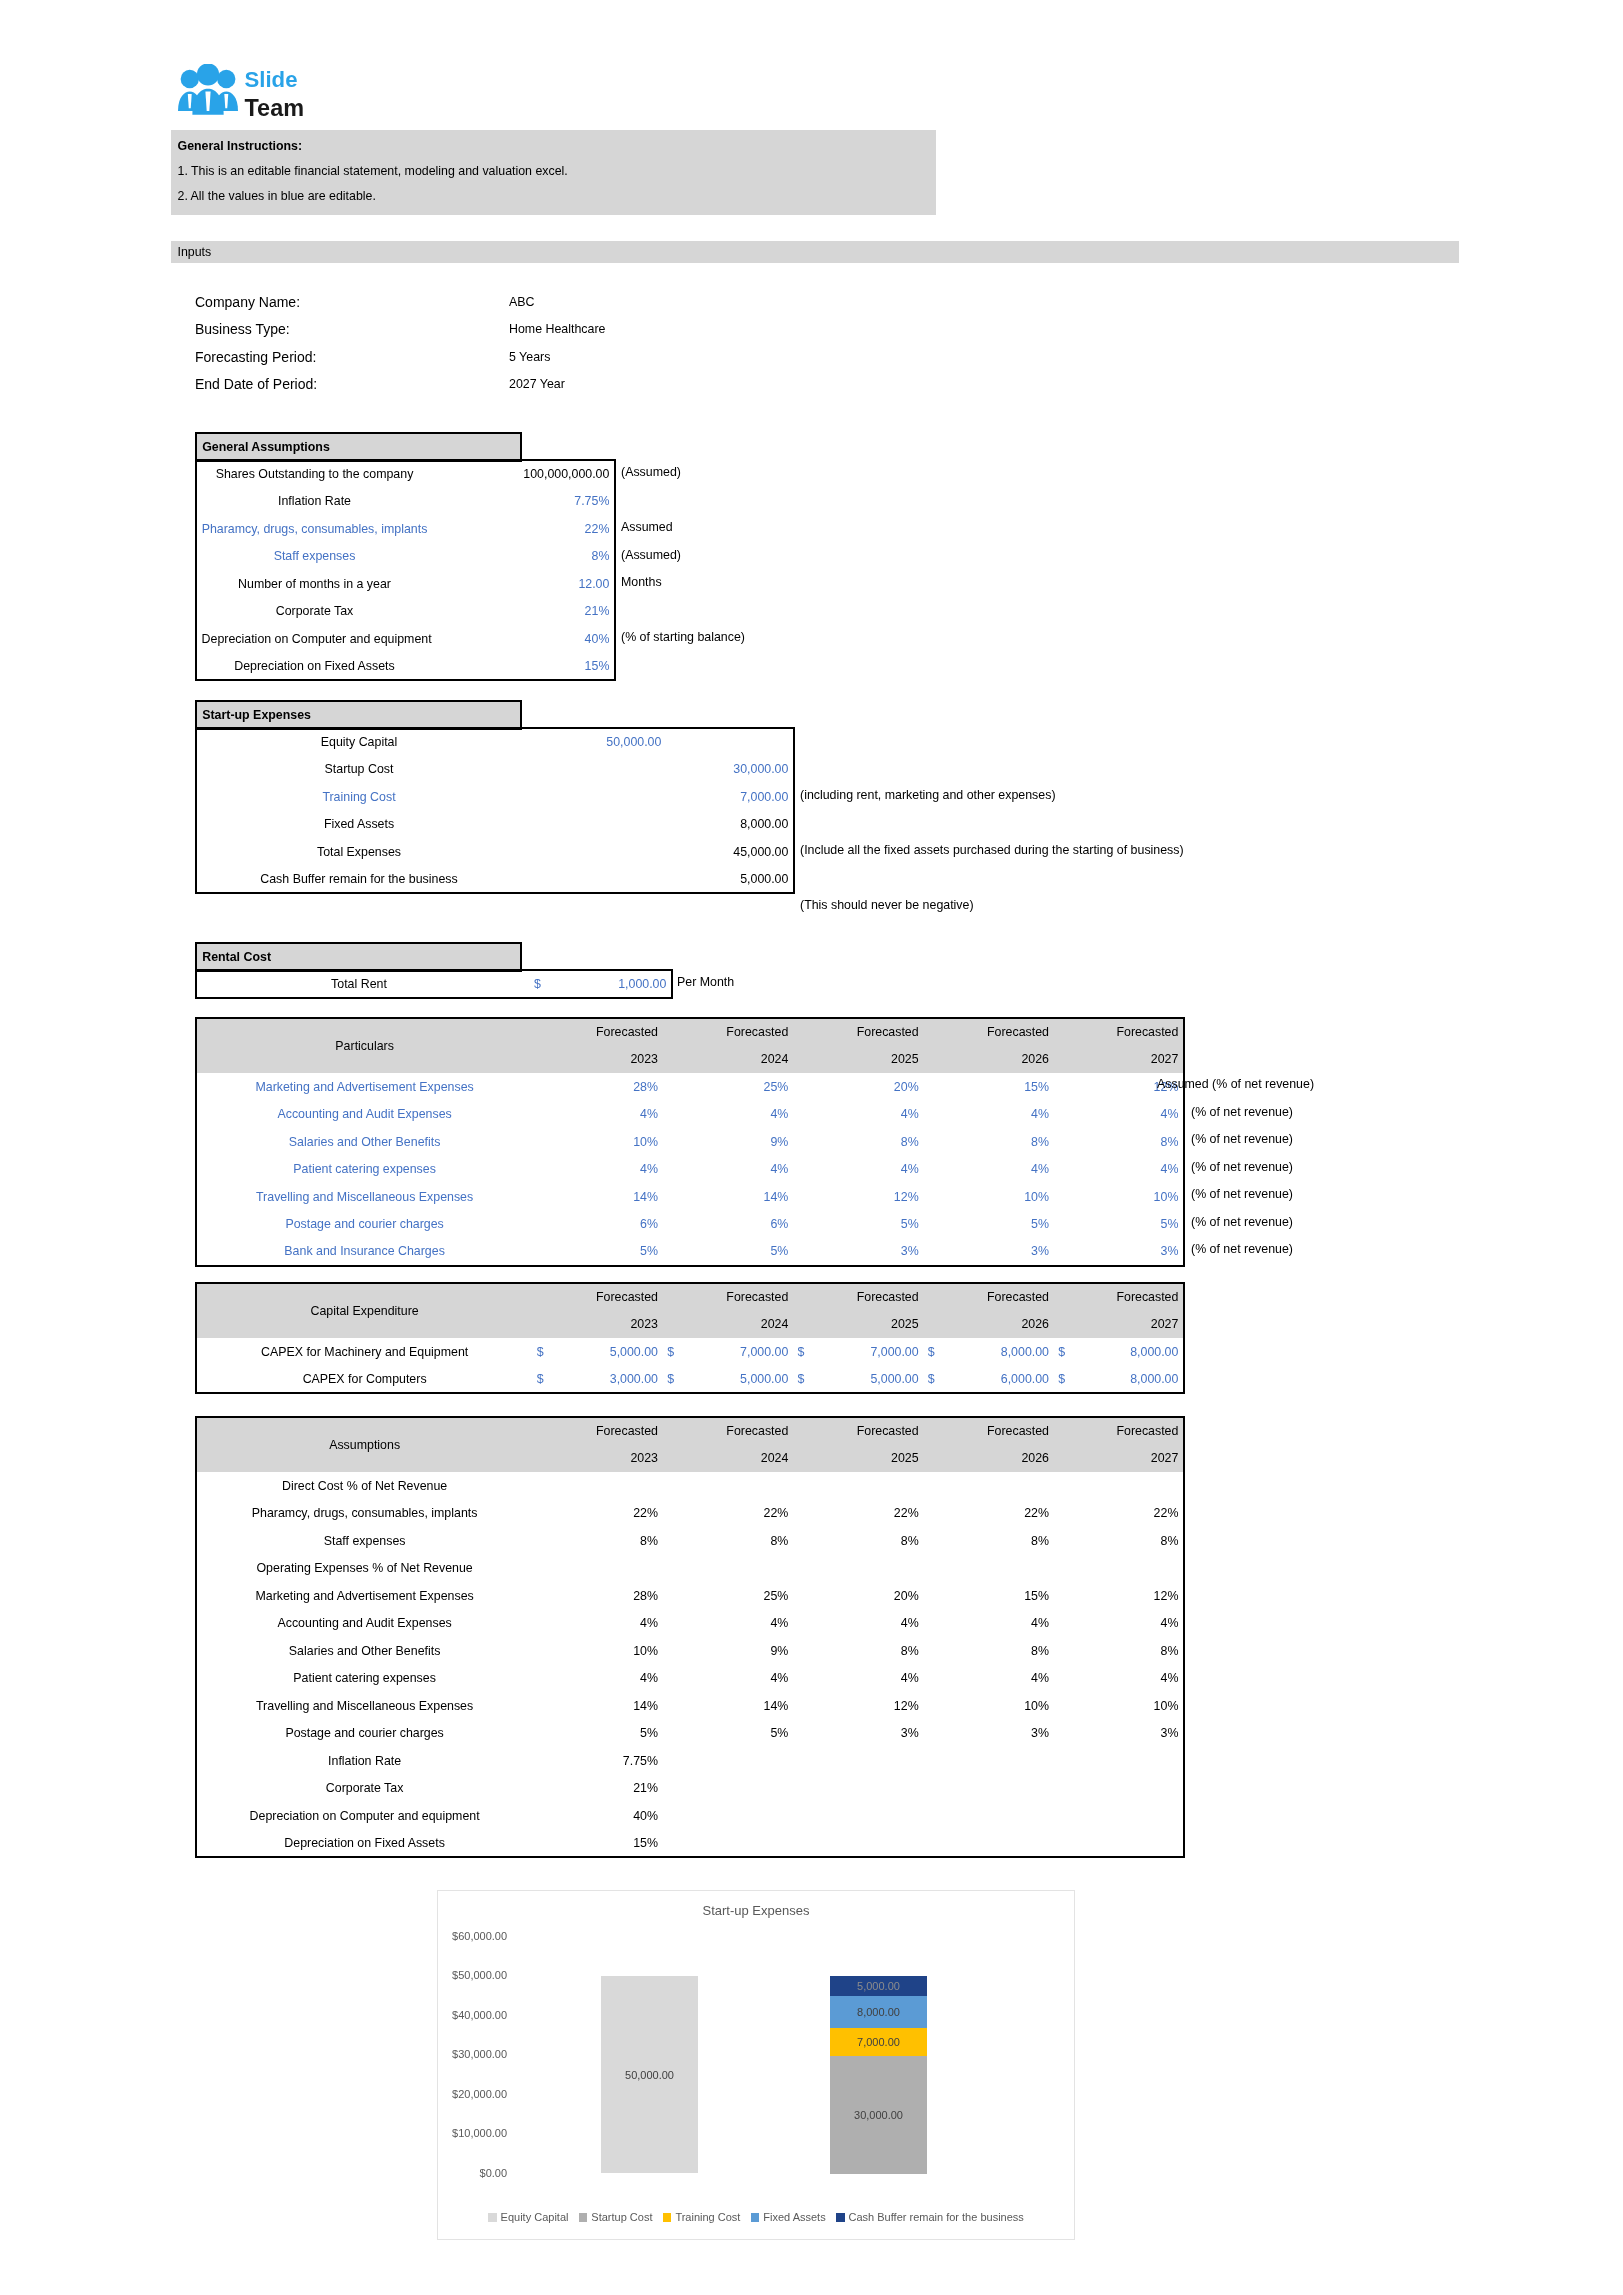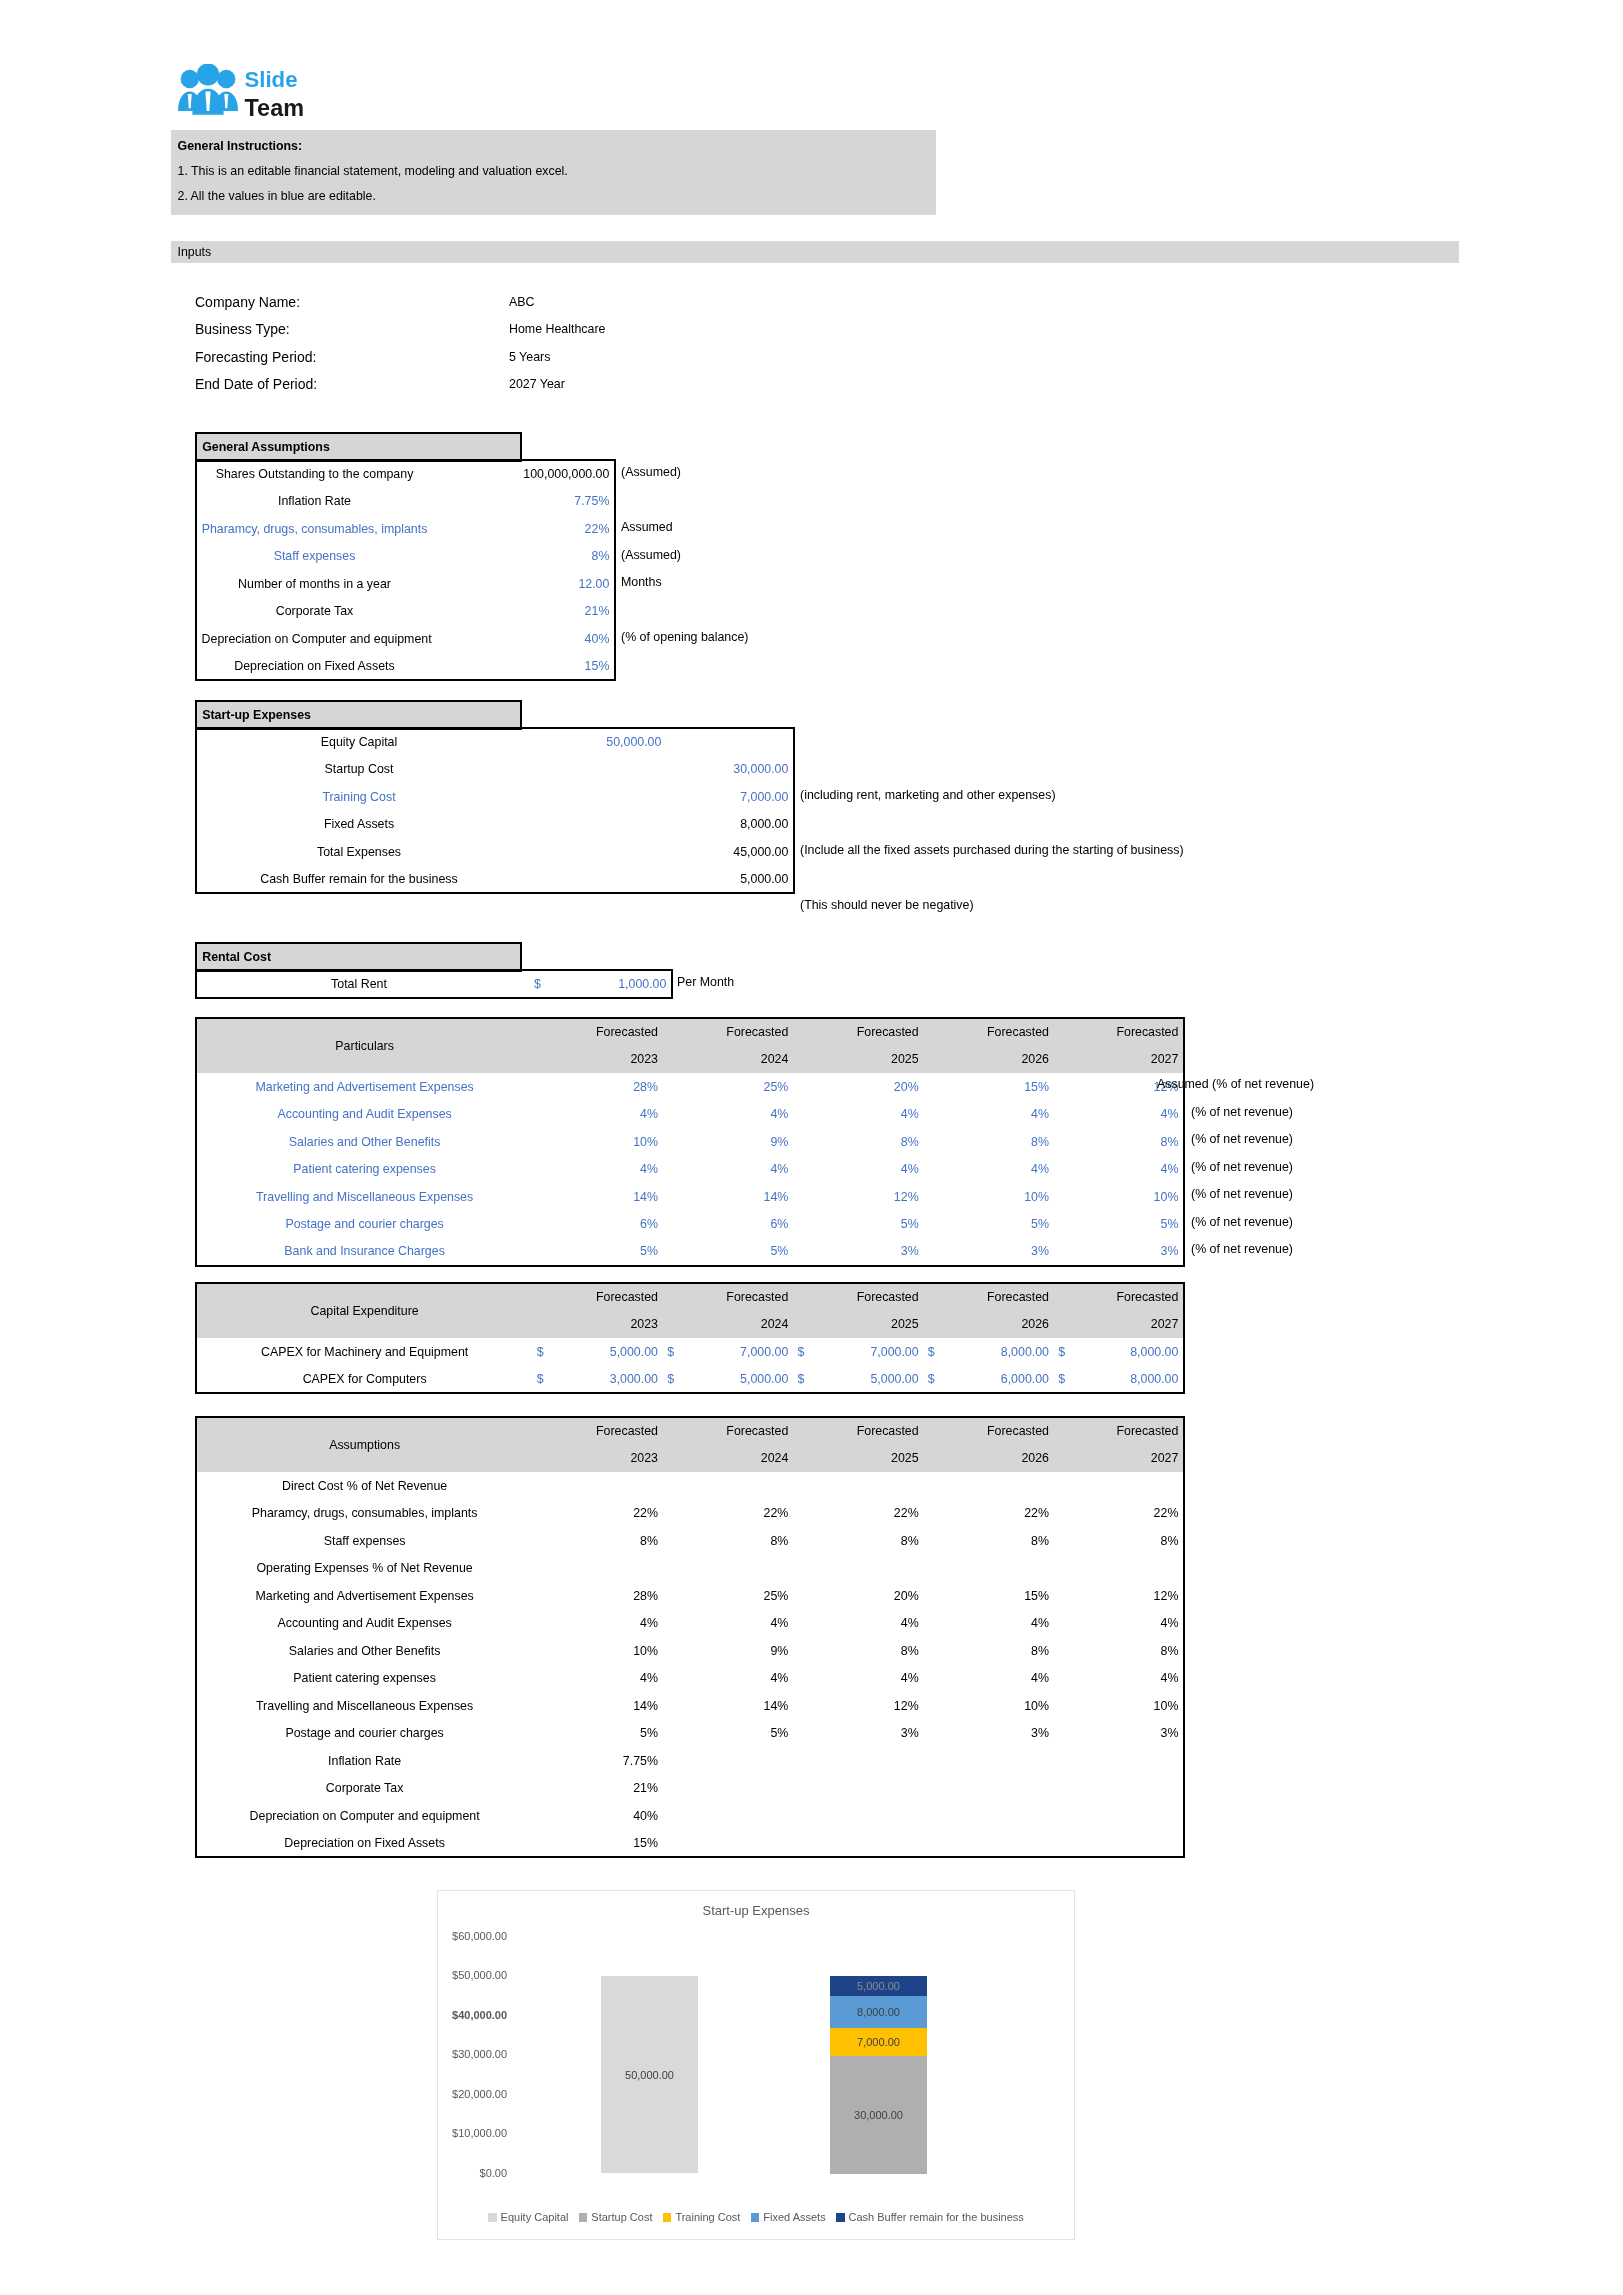--- a/index.html
+++ b/index.html
@@ -175,21 +175,21 @@
         <td class="l">Depreciation on Fixed Assets</td>
         <td class="r blue">15%</td>
       </tr>
     </tbody>
 </table>
 <div id="ga-notes">
     <div class="note" style="left: 621px; top: 459px;">(Assumed)</div>
     <div class="note" style="left: 621px; top: 514px;">Assumed</div>
     <div class="note" style="left: 621px; top: 542px;">(Assumed)</div>
     <div class="note" style="left: 621px; top: 569px;">Months</div>
-    <div class="note" style="left: 621px; top: 624px;">(% of opening balance)</div>
+    <div class="note" style="left: 621px; top: 624px;">(% of starting balance)</div>
   </div>
 
 <div class="sec-title" id="se-title" style="left:195px; top:700px; width:327px;">Start-up Expenses</div>
 <table class="xls b-box" id="se-table" style="left:195px; top:727px; width:599px;">
   <colgroup>
       <col style="width:325px">
       <col style="width:145px">
       <col style="width:128px">
     </colgroup>
   <tbody id="se-body">
@@ -581,21 +581,21 @@
     </tbody>
 </table>
 
 <div id="chart-card">
   <div id="chart-title">Start-up Expenses</div>
   <div id="chart-plot">
       <div class="ylab" style="top: 237px;">$0.00</div>
       <div class="ylab" style="top: 197px;">$10,000.00</div>
       <div class="ylab" style="top: 158px;">$20,000.00</div>
       <div class="ylab" style="top: 118px;">$30,000.00</div>
-      <div class="ylab" style="top: 79px; font-weight: bold;">$40,000.00</div>
+      <div class="ylab" style="top: 79px;">$40,000.00</div>
       <div class="ylab" style="top: 39px;">$50,000.00</div>
       <div class="ylab" style="top: 0px;">$60,000.00</div>
       <div class="bar-col" style="left: 86px; width: 97px; height: 197px;">
         <div class="seg" style="height: 197px; background: rgb(217, 217, 217);">
           <span>50,000.00</span>
         </div>
       </div>
       <div class="bar-col" style="left: 315px; width: 97px; height: 197px;">
         <div class="seg" style="height: 20px; background: rgb(31, 67, 136);">
           <span style="color: rgb(140, 140, 140);">5,000.00</span>

